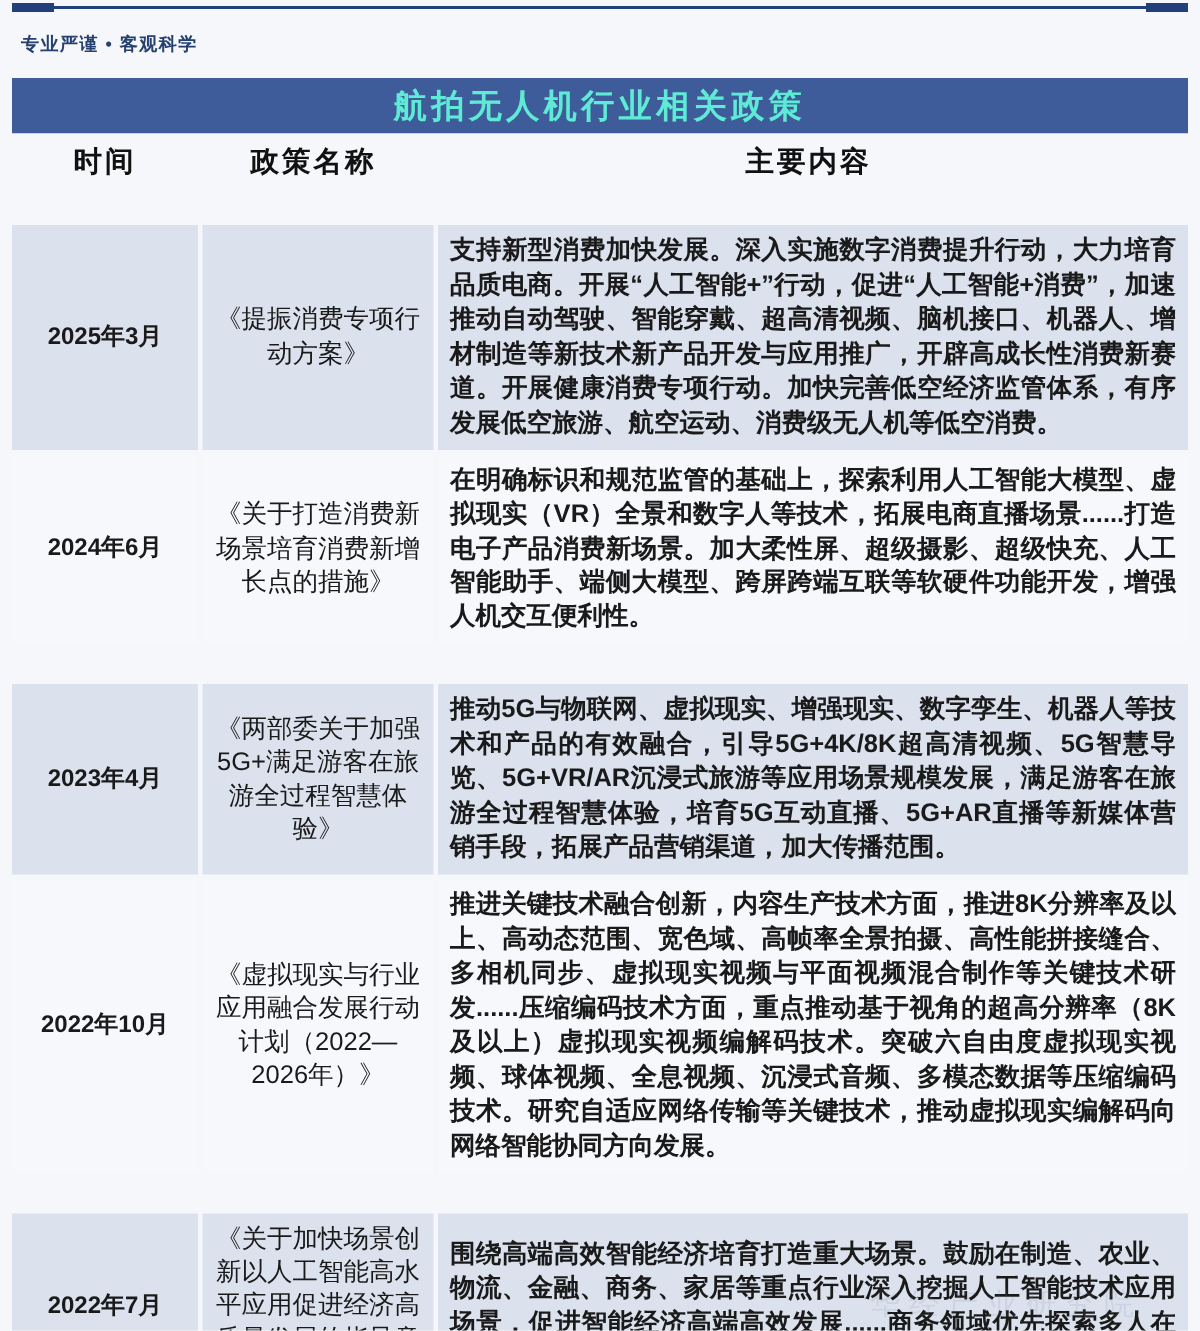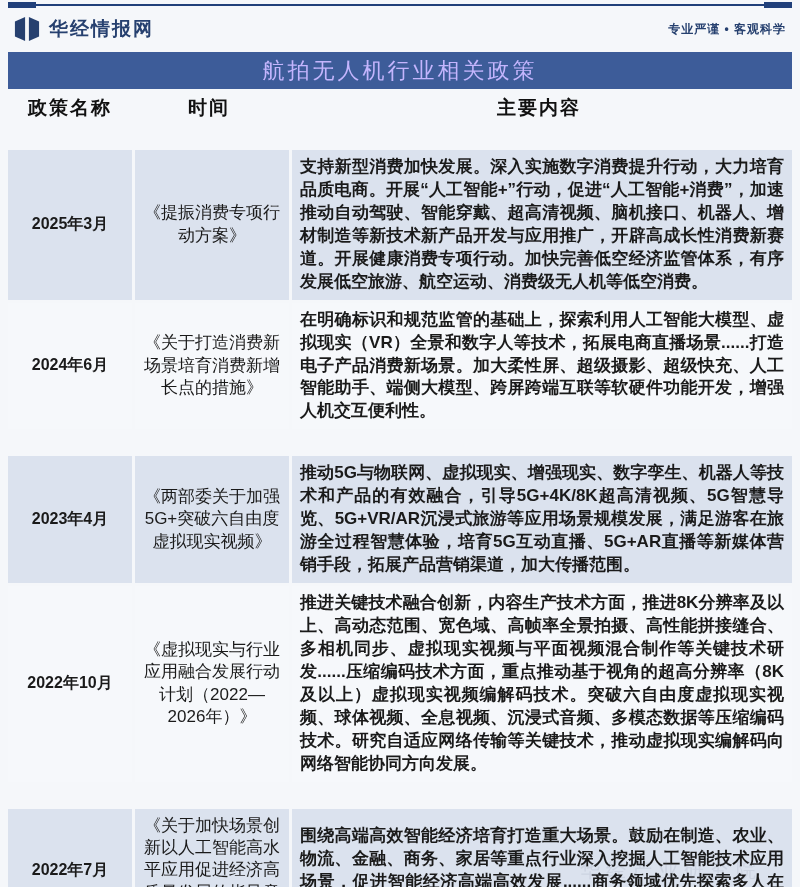--- a/index.html
+++ b/index.html
@@ -33,21 +33,21 @@
   .brand-logo { width: 26px; height: 26px; display: block; }
   .brand-name { font-size: 19px; font-weight: bold; color: #26406f; letter-spacing: 2px; }
   .brand-tagline { font-size: 12px; font-weight: bold; color: #26406f; letter-spacing: 1px; }
 
   .title-bar {
     margin: 0 8px;
     height: 37px; background: #3d5c99;
     display: flex; align-items: center; justify-content: center;
   }
   .title-bar span {
-    color: #c4b5fd; font-size: 22px; font-weight: normal; letter-spacing: 3px;
+    color: #5eead4; font-size: 22px; font-weight: bold; letter-spacing: 3px;
   }
 
   .policy-table { margin: 0 8px; }
   .thead {
     display: grid; grid-template-columns: 124px 154px 1fr;
     height: 37px; align-items: center;
     background: #f5f7fa;
   }
   .thead .th { text-align: center; font-size: 19px; font-weight: bold; color: #111; letter-spacing: 2px; }
 
@@ -98,39 +98,31 @@
   }
   .footer-url { font-size: 16px; color: #21407a; }
   .footer-source { font-size: 16px; font-weight: bold; color: #21407a; letter-spacing: 1px; }
 </style>
 </head>
 <body>
 
 <div class="accent-line"></div>
 
 <div class="brand-bar">
-  <div class="brand-left">
-    <svg class="brand-logo" viewBox="0 0 28 28">
-      <polygon points="1,6 12,1 12,27 1,22" fill="#26406f"></polygon>
-      <polygon points="16,1 27,6 27,22 16,27" fill="#26406f"></polygon>
-      <rect x="12.6" y="1" width="2.8" height="26" fill="#f5f7fa"></rect>
-    </svg>
-    <span class="brand-name">华经情报网</span>
-  </div>
   <span class="brand-tagline">专业严谨 • 客观科学</span>
 </div>
 
 <div class="title-bar">
   <span>航拍无人机行业相关政策</span>
 </div>
 
 <div class="policy-table">
   <div class="thead">
+    <div class="th">时间</div>
     <div class="th">政策名称</div>
-    <div class="th">时间</div>
     <div class="th">主要内容</div>
   </div>
 
   <div class="tbody">
 
     <div class="trow row-alt r0">
       <div class="cell cell-date">2025年3月</div>
       <div class="cell cell-policy">《提振消费专项行动方案》</div>
       <div class="cell cell-content">
         <p>支持新型消费加快发展。深入实施数字消费提升行动，大力培育品质电商。开展“人工智能+”行动，促进“人工智能+消费”，加速推动自动驾驶、智能穿戴、超高清视频、脑机接口、机器人、增材制造等新技术新产品开发与应用推广，开辟高成长性消费新赛道。开展健康消费专项行动。加快完善低空经济监管体系，有序发展低空旅游、航空运动、消费级无人机等低空消费。</p>
@@ -140,21 +132,21 @@
     <div class="trow row-plain r1">
       <div class="cell cell-date">2024年6月</div>
       <div class="cell cell-policy">《关于打造消费新场景培育消费新增长点的措施》</div>
       <div class="cell cell-content">
         <p>在明确标识和规范监管的基础上，探索利用人工智能大模型、虚拟现实（VR）全景和数字人等技术，拓展电商直播场景......打造电子产品消费新场景。加大柔性屏、超级摄影、超级快充、人工智能助手、端侧大模型、跨屏跨端互联等软硬件功能开发，增强人机交互便利性。</p>
       </div>
     </div>
 
     <div class="trow row-alt r2">
       <div class="cell cell-date">2023年4月</div>
-      <div class="cell cell-policy">《两部委关于加强5G+突破六自由度虚拟现实视频》</div>
+      <div class="cell cell-policy">《两部委关于加强5G+满足游客在旅游全过程智慧体验》</div>
       <div class="cell cell-content">
         <p>推动5G与物联网、虚拟现实、增强现实、数字孪生、机器人等技术和产品的有效融合，引导5G+4K/8K超高清视频、5G智慧导览、5G+VR/AR沉浸式旅游等应用场景规模发展，满足游客在旅游全过程智慧体验，培育5G互动直播、5G+AR直播等新媒体营销手段，拓展产品营销渠道，加大传播范围。</p>
       </div>
     </div>
 
     <div class="trow row-plain r3">
       <div class="cell cell-date">2022年10月</div>
       <div class="cell cell-policy">《虚拟现实与行业应用融合发展行动计划（2022—2026年）》</div>
       <div class="cell cell-content">
         <p>推进关键技术融合创新，内容生产技术方面，推进8K分辨率及以上、高动态范围、宽色域、高帧率全景拍摄、高性能拼接缝合、多相机同步、虚拟现实视频与平面视频混合制作等关键技术研发......压缩编码技术方面，重点推动基于视角的超高分辨率（8K及以上）虚拟现实视频编解码技术。突破六自由度虚拟现实视频、球体视频、全息视频、沉浸式音频、多模态数据等压缩编码技术。研究自适应网络传输等关键技术，推动虚拟现实编解码向网络智能协同方向发展。</p>

